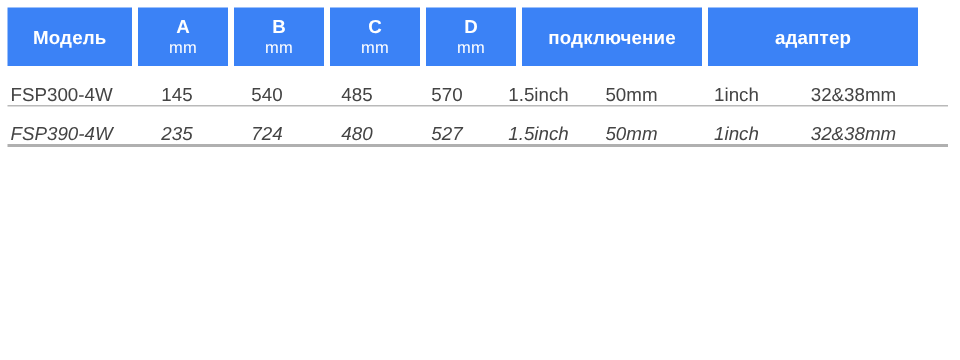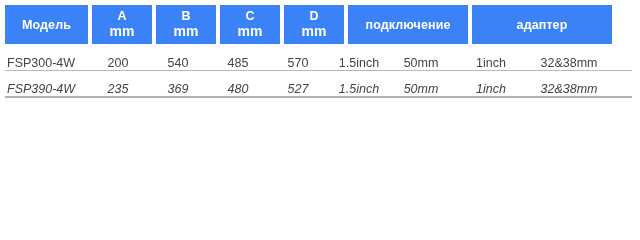--- a/index.html
+++ b/index.html
@@ -51,22 +51,22 @@
   .th-model     { width: 83px; }
   .th-dim       { width: 60px; }
   .th-connect   { width: 120px; }
   .th-adapter   { width: 140px; }
 
   .th .th-main {
     font-size: 12.5px;
     font-weight: bold;
   }
   .th .th-unit {
-    font-size: 14px;
-    font-weight: bold;
+    font-size: 11px;
+    font-weight: normal;
     margin-top: 1px;
   }
   .th-wide .th-main {
     font-size: 12.5px;
     font-weight: bold;
   }
 
   
   .tbody {
     position: absolute;
@@ -138,34 +138,34 @@
     <div class="th th-adapter th-wide">
       <span class="th-main">адаптер</span>
     </div>
 
   </div>
 
   <div class="tbody">
 
     <div class="tr">
       <div class="td td-model">FSP300-4W</div>
-      <div class="td td-dim">200</div>
+      <div class="td td-dim">145</div>
       <div class="td td-dim">540</div>
       <div class="td td-dim">485</div>
       <div class="td td-dim">570</div>
       <div class="td td-sub">1.5inch</div>
       <div class="td td-sub">50mm</div>
       <div class="td td-sub-a">1inch</div>
       <div class="td td-sub-a">32&amp;38mm</div>
     </div>
 
     <div class="tr last">
       <div class="td td-model">FSP390-4W</div>
       <div class="td td-dim">235</div>
-      <div class="td td-dim">369</div>
+      <div class="td td-dim">724</div>
       <div class="td td-dim">480</div>
       <div class="td td-dim">527</div>
       <div class="td td-sub">1.5inch</div>
       <div class="td td-sub">50mm</div>
       <div class="td td-sub-a">1inch</div>
       <div class="td td-sub-a">32&amp;38mm</div>
     </div>
 
   </div>
 

